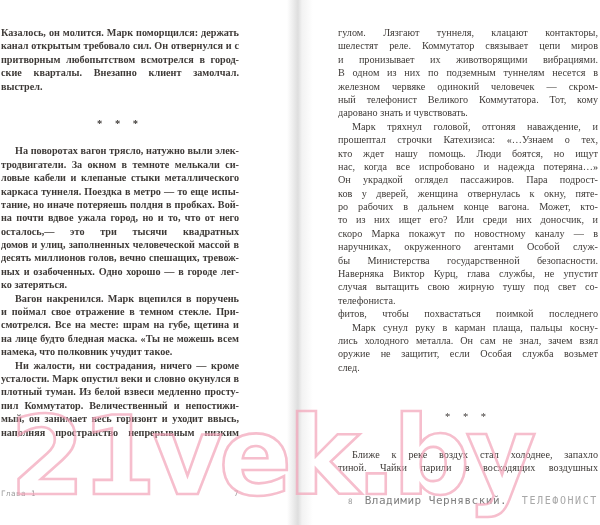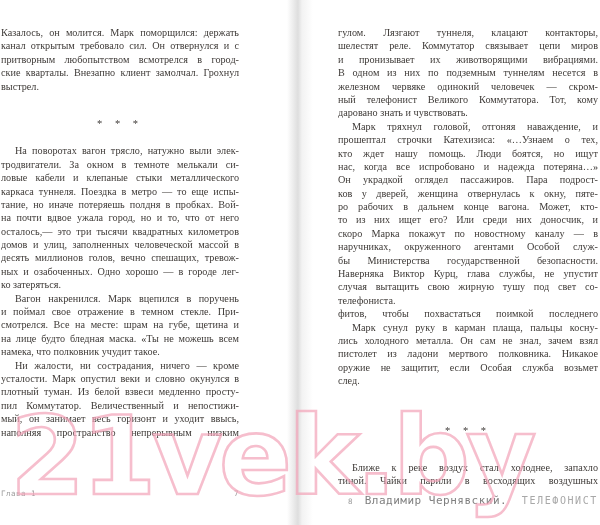--- a/index.html
+++ b/index.html
@@ -2,21 +2,21 @@
 <html><head>
 <meta charset="utf-8">
 <style>
   html,body{margin:0;padding:0;}
   body{
     width:600px;height:525px;position:relative;overflow:hidden;
     background:#ffffff;
     font-family:"Liberation Serif", serif;
   }
   .page{position:absolute;top:26px;}
-  #page-left{left:1px;width:238px;}
+  #page-left{left:1px;width:238px;font-weight:bold;}
   #page-right{left:338px;width:260px;}
   .line{
     height:13.4px;line-height:13.4px;font-size:10.2px;color:#3e3a37;
     text-align:justify;text-align-last:justify;overflow:hidden;
   }
   .line.plain{text-align:left;text-align-last:left;}
   .line.indent{text-indent:14px;}
   .sep{
     height:13.4px;line-height:13.4px;text-align:center;text-align-last:center;
     font-size:10.5px;letter-spacing:5px;color:#3e3a37;margin:24px 0 14px 0;
@@ -98,21 +98,20 @@
     <div class="line">то из них ищет его? Или среди них доносчик, и</div>
     <div class="line">скоро Марка покажут по новостному каналу — в</div>
     <div class="line">наручниках, окруженного агентами Особой служ-</div>
     <div class="line">бы Министерства государственной безопасности.</div>
     <div class="line">Наверняка Виктор Курц, глава службы, не упустит</div>
     <div class="line">случая вытащить свою жирную тушу под свет со-</div>
     <div class="line plain">телефониста.</div>
     <div class="line">фитов, чтобы похвастаться поимкой последнего</div>
     <div class="line indent">Марк сунул руку в карман плаща, пальцы косну-</div>
     <div class="line">лись холодного металла. Он сам не знал, зачем взял</div>
-    <div class="line">пистолет из ладони мертвого полковника. Никакое</div>
     <div class="line">оружие не защитит, если Особая служба возьмет</div>
     <div class="line plain">след.</div>
     <div class="sep">* * *</div>
     <div class="line indent">Ближе к реке воздух стал холоднее, запахло</div>
     <div class="line">тиной. Чайки парили в восходящих воздушных</div>
   </div>
 
 <div class="footer" id="footer-left">
   <span>Глава 1</span>
   <span>7</span>

